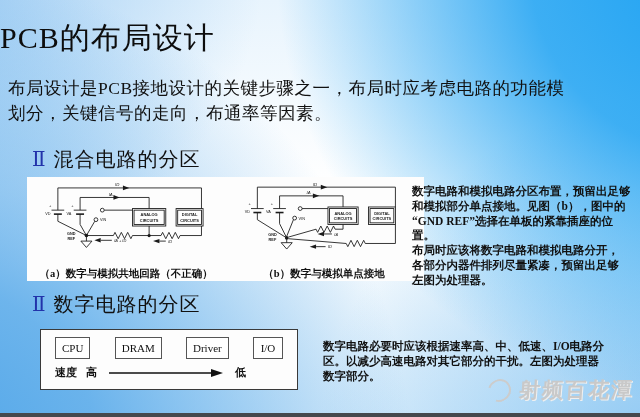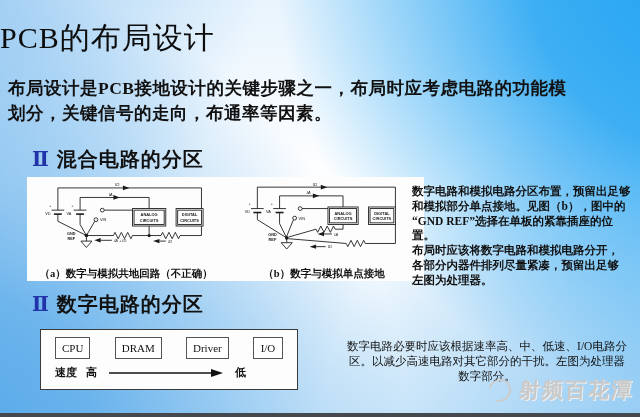--- a/index.html
+++ b/index.html
@@ -10,43 +10,43 @@
     background-image:
       radial-gradient(circle at 112% -8%, #1ea2f2 0%, rgba(30,162,242,.85) 22%, rgba(30,162,242,0) 52%),
       radial-gradient(circle at -14% 112%, #4da4e8 0%, rgba(77,164,232,.8) 22%, rgba(77,164,232,0) 58%),
       radial-gradient(circle at 108% 112%, rgba(125,192,241,.9) 0%, rgba(125,192,241,0) 45%),
       radial-gradient(circle at -8% -10%, rgba(150,200,242,.95) 0%, rgba(150,200,242,0) 38%),
       linear-gradient(180deg,#e8f4fd 0%,#ffffff 45%,#dceefb 100%);
   }
   .title{position:absolute;top:18px;left:0;width:100%;text-align:left;
     font-size:30px;letter-spacing:1px;color:#0d0d0d;}
   .intro{position:absolute;left:8px;top:76px;width:600px;font-size:17.5px;
-    line-height:25px;letter-spacing:.5px;font-weight:bold;}
-  .sec-head{position:absolute;font-size:20px;font-weight:bold;letter-spacing:1px;}
+    line-height:25px;letter-spacing:.5px;}
+  .sec-head{position:absolute;font-size:20px;font-weight:normal;letter-spacing:1px;}
   .sec-head .marker{color:#2233aa;margin-right:7px;}
   .sec1{left:32px;top:146px;}
   .sec2{left:32px;top:291px;}
   .panel1{position:absolute;left:27px;top:177px;width:397px;height:104px;
     background:#fdfdfd;display:flex;}
   .diag{width:198px;display:flex;flex-direction:column;align-items:center;padding-top:3px;}
   .diag svg{display:block;}
   .diag-caption{font-size:10.5px;font-weight:bold;margin-top:14px;white-space:nowrap;}
   .note1{position:absolute;left:412px;top:184px;width:222px;font-size:11.5px;
     line-height:14.8px;font-weight:bold;}
   .panel2{position:absolute;left:40px;top:329px;width:258px;height:61px;
     background:#fdfdfd;border:1.5px solid #3a3a3a;box-sizing:border-box;
     padding:7px 14px 0 14px;}
   .blocks-row{display:flex;justify-content:space-between;}
   .block{border:1px solid #555;background:#fff;font-size:11px;
     padding:4px 6px;min-width:30px;text-align:center;box-sizing:border-box;}
   .speed-row{display:flex;align-items:center;margin-top:6px;font-size:11px;font-weight:bold;}
   .speed-row .lbl{margin-right:9px;}
   .speed-row svg{margin:0 10px;}
-  .note2{position:absolute;left:337px;top:339px;width:300px;font-size:11.5px;
-    line-height:15px;font-weight:normal;text-align:center;}
+  .note2{position:absolute;left:323px;top:339px;width:300px;font-size:11.5px;
+    line-height:15px;font-weight:bold;}
   .watermark{position:absolute;right:6px;bottom:13px;display:flex;align-items:center;
     transform:skewX(-4deg);}
   .wm-logo{width:19px;height:19px;border:2.5px solid #cccccc;border-radius:50%;
     margin-right:8px;border-left-color:transparent;transform:rotate(-30deg);}
   .wm-text{font-size:21px;font-weight:bold;color:#c9c9c9;letter-spacing:2px;
     text-shadow:1px 1px 0 #efefef;}
   .bottom-bar{position:absolute;left:0;bottom:0;width:100%;height:4px;background:#45484d;}
   svg text{font-family:"Liberation Sans","DejaVu Sans",sans-serif;}
   .cur{font-style:italic;}
 </style>

